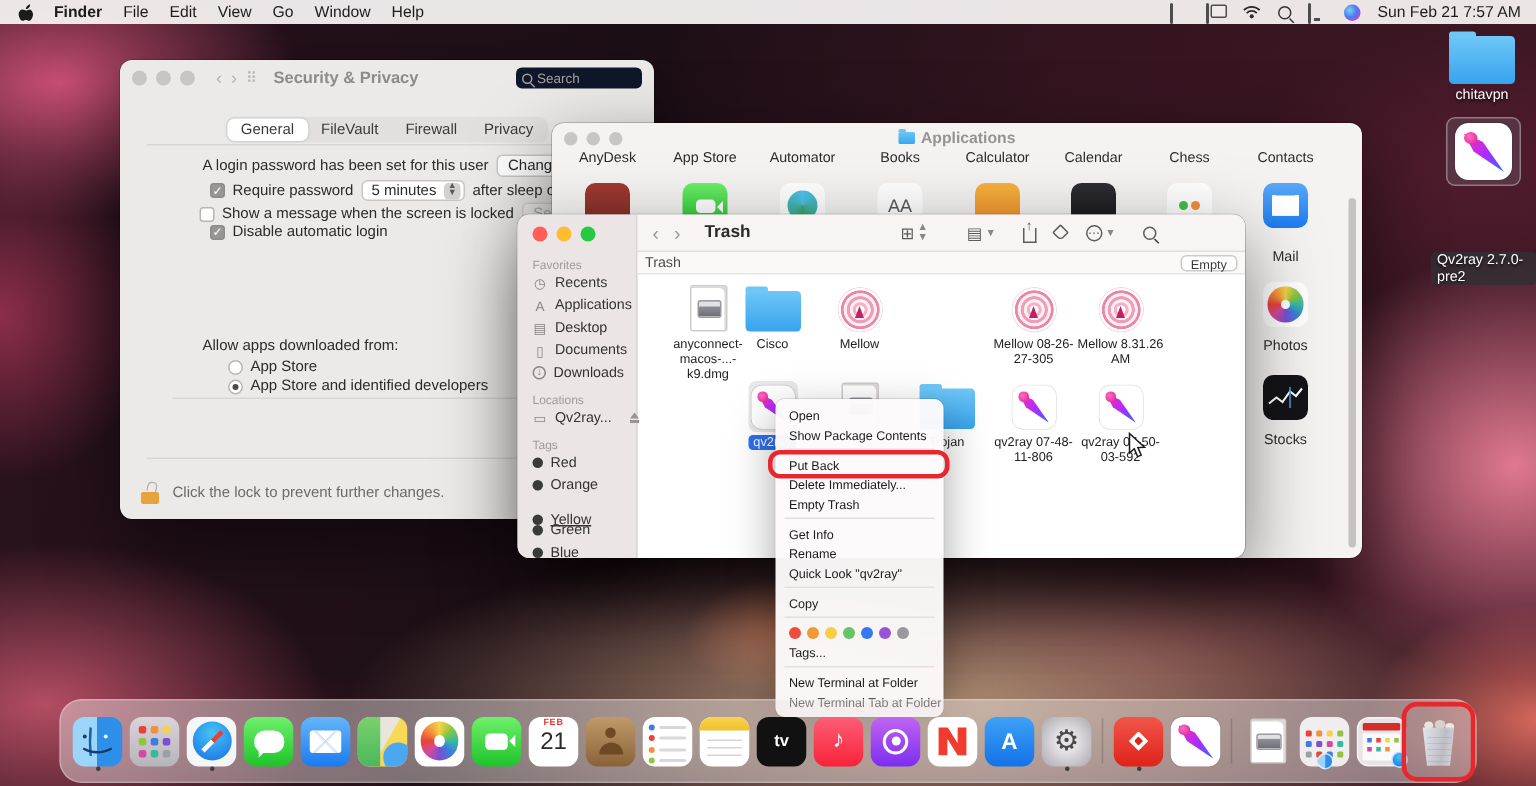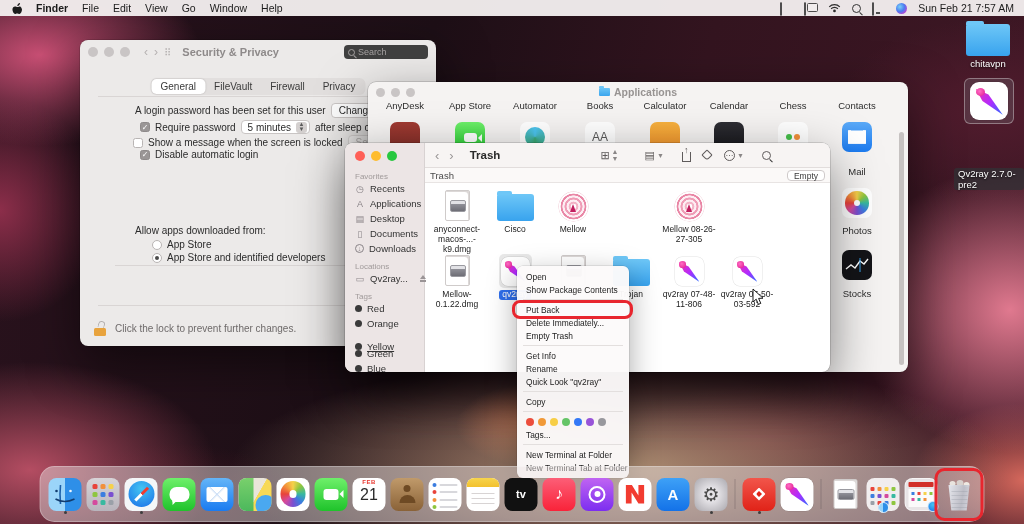--- a/index.html
+++ b/index.html
@@ -45,21 +45,21 @@
   .tl { width:10px; height:10px; border-radius:50%; display:inline-block; }
   .tl.gray { background:#c9c5c5; }
   .tl.red { background:#ff5f57; } .tl.yel { background:#febc2e; } .tl.grn { background:#28c840; }
 
   
   .win-sp { left:80px; top:40px; width:356px; height:306px; background:#eceae9; z-index:10; font-size:10px; color:#2b2b2b; }
   .sp-titlebar { position:absolute; left:0; top:0; right:0; height:24px; display:flex; align-items:center; padding:0 8px; gap:6px; }
   .sp-title { color:#8e8a8a; font-weight:bold; font-size:11px; margin-left:4px; }
   .sp-nav { color:#b5b1b1; font-size:12px; }
   .sp-grid { color:#b5b1b1; font-size:10px; letter-spacing:1px; }
-  .sp-search { margin-left:auto; width:84px; height:14px; background:#404040; border-radius:4px; display:flex; align-items:center; gap:3px; padding:0 4px; color:#a5a1a1; font-size:9px; }
+  .sp-search { margin-left:auto; width:84px; height:14px; background:#0f172a; border-radius:4px; display:flex; align-items:center; gap:3px; padding:0 4px; color:#a5a1a1; font-size:9px; }
   .sp-search .mag { width:7px; height:7px; border-color:#a5a1a1; } .sp-search .mag::after{ left:5px; top:5px; background:#a5a1a1;}
   .sp-tabs { position:absolute; left:50%; transform:translateX(-50%); top:38px; display:flex; background:#e2dfde; border-radius:6px; padding:1px; font-size:10px; }
   .sp-tab { padding:2px 9px; border-radius:5px; color:#3a3a3a; }
   .sp-tab.sel { background:#fff; box-shadow:0 0 2px rgba(0,0,0,0.2); }
   .sp-pane { position:absolute; left:18px; right:18px; top:56px; bottom:40px; border-top:1px solid #d9d5d4; border-bottom:1px solid #d9d5d4; }
   .sp-row { position:absolute; display:flex; align-items:center; gap:5px; white-space:nowrap; }
   .btn { background:#fdfdfd; border:1px solid #c9c5c4; border-radius:4px; padding:1px 7px; font-size:10px; color:#2b2b2b; }
   .btn.disabled { color:#b6b2b1; border-color:#d9d5d4; background:#f3f1f0; }
   .cbx { width:10px; height:10px; border-radius:2.5px; border:1px solid #b9b5b4; background:#fff; display:inline-flex; align-items:center; justify-content:center; font-size:8px; color:#fff; }
   .cbx.on { background:#9a9696; border-color:#8e8a8a; }
@@ -489,21 +489,21 @@
         </span>
       <span class="tbi" style="margin-left:18px;">
           <span class="mag" style="border-color:#5f5b5b;"></span>
         </span>
     </div>
     <div class="tr-pathbar">
       <span>Trash</span>
       <span class="empty-btn">Empty</span>
     </div>
 
-    <div class="file" style="left:112px; top:46px;">
+    <div class="file" style="left:127px; top:46px;">
       <div class="icwrap">
           <div class="dmgic" style="width:25px;height:31px;"></div>
         </div>
       <div class="fname">anyconnect-macos-...-k9.dmg</div>
     </div>
     <div class="file" style="left:170px; top:46px;">
       <div class="icwrap">
           <div class="folderic" style="width:37px;height:27px;"></div>
         </div>
       <div class="fname">Cisco</div>
@@ -513,27 +513,27 @@
           <div class="mellowic" style="width:29px;height:29px;"></div>
         </div>
       <div class="fname">Mellow</div>
     </div>
     <div class="file" style="left:344px; top:46px;">
       <div class="icwrap">
           <div class="mellowic" style="width:29px;height:29px;"></div>
         </div>
       <div class="fname">Mellow 08-26-27-305</div>
     </div>
-
-    <div class="file" style="left:112px; top:111px;">
-      <div class="icwrap">
-          <div class="dmgic" style="width:25px;height:31px;"></div>
-        </div>
-      <div class="fname">Mellow-0.1.22.dmg</div>
-    </div>
+    <div class="file" style="left:402px; top:46px;">
+      <div class="icwrap">
+          <div class="mellowic" style="width:29px;height:29px;"></div>
+        </div>
+      <div class="fname">Mellow 8.31.26 AM</div>
+    </div>
+
     <div class="file" style="left:170px; top:111px;">
       <div class="icwrap sel">
           <div class="cometbox" style="width:29px;height:29px;border-radius:7px;">
             <div class="comet"></div>
           </div>
         </div>
       <div class="fname sel">qv2ray</div>
     </div>
     <div class="file" style="left:228px; top:111px;">
       <div class="icwrap">

